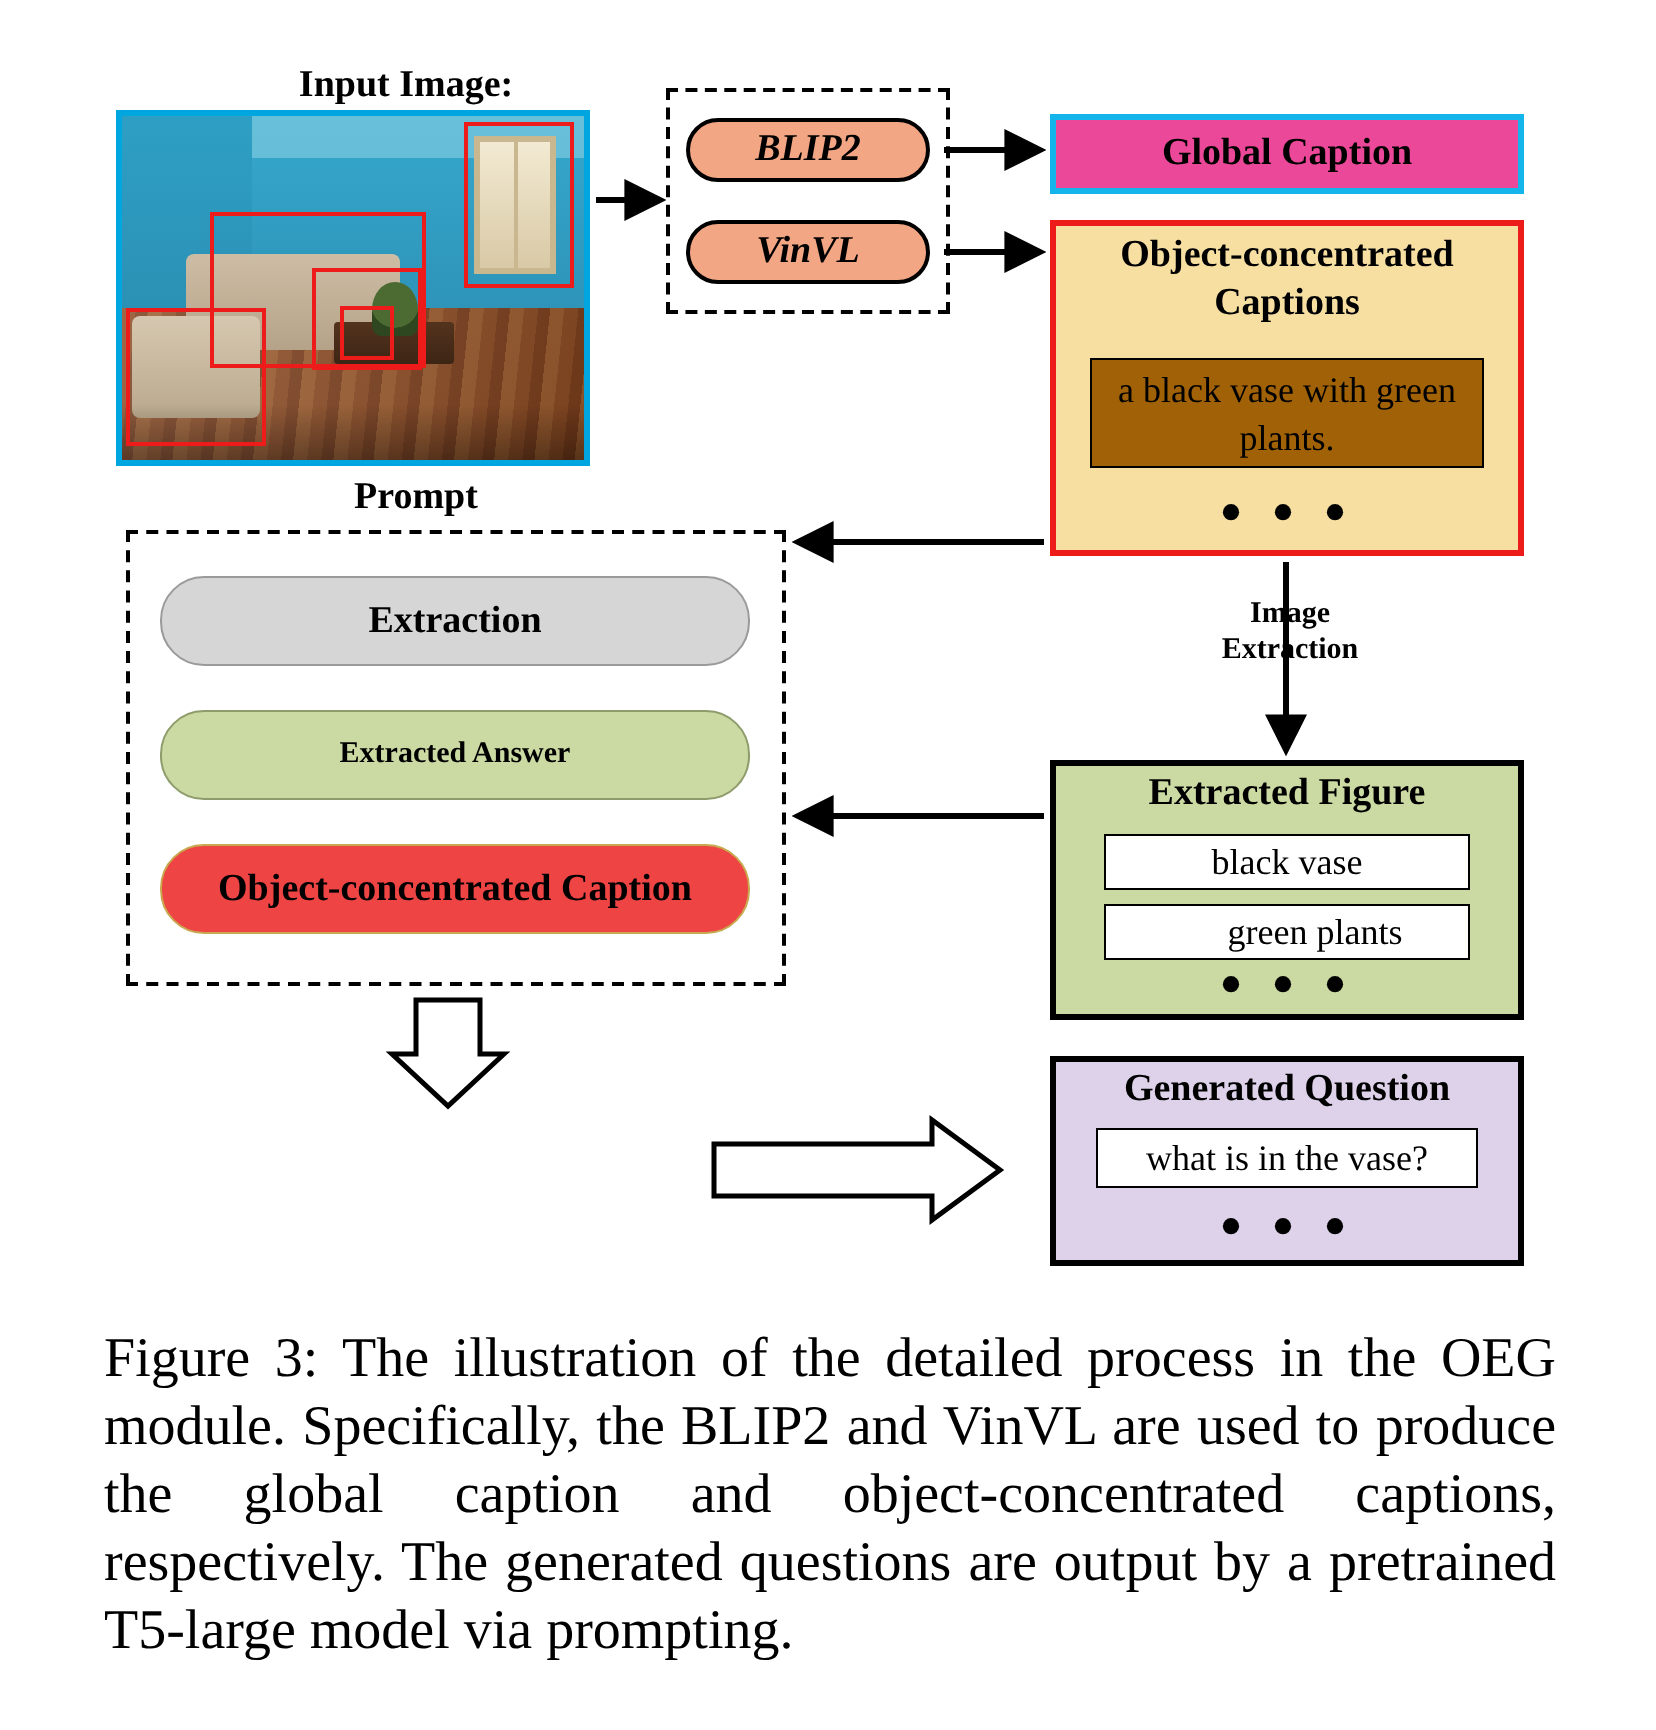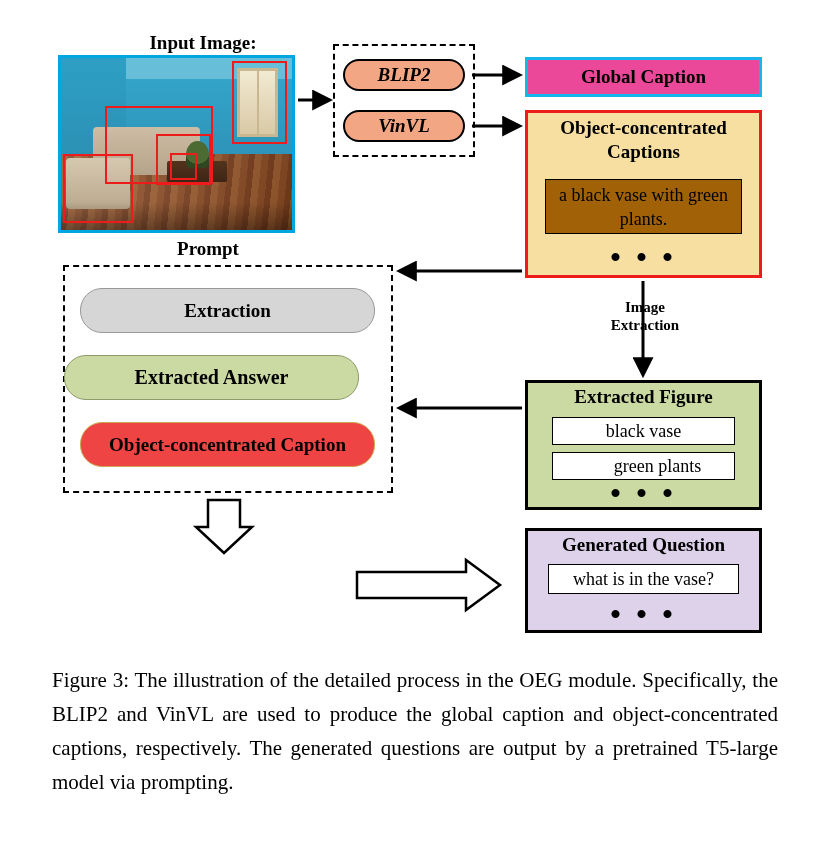--- a/index.html
+++ b/index.html
@@ -254,28 +254,28 @@
     left: 80px; top: 288px;
     width: 295px; height: 45px;
     background:#d6d6d6;
     border-radius: 22px;
     border: 1.5px solid #9a9a9a;
     box-sizing:border-box;
     display:flex;align-items:center;justify-content:center;
     font-weight:bold; font-size:19px;
   }
   #p-extracted {
-    left: 64px; top: 355px;
+    left: 80px; top: 355px;
     width: 295px; height: 45px;
     background:#cbd9a2;
     border-radius: 22px;
     border: 1.5px solid #8d9c6a;
     box-sizing:border-box;
     display:flex;align-items:center;justify-content:center;
-    font-weight:bold; font-size:20px;
+    font-weight:bold; font-size:15px;
   }
   #p-occ {
     left: 80px; top: 422px;
     width: 295px; height: 45px;
     background:#ef4444;
     border-radius: 22px;
     border: 1.5px solid #c9a94f;
     box-sizing:border-box;
     display:flex;align-items:center;justify-content:center;
     font-weight:bold; font-size:19px;
@@ -309,21 +309,21 @@
   }
 
   
   #arrows { position:absolute; left:0; top:0; width:828px; height:660px; }
 
   
   #caption {
     position:absolute;
     left: 52px; top: 663px;
     width: 726px;
-    font-size: 21px;
+    font-size: 28px;
     line-height: 34px;
     text-align: justify;
     font-family: "Liberation Serif", serif;
   }
 </style>
 </head>
 <body>
 
 <div id="figure">
 

